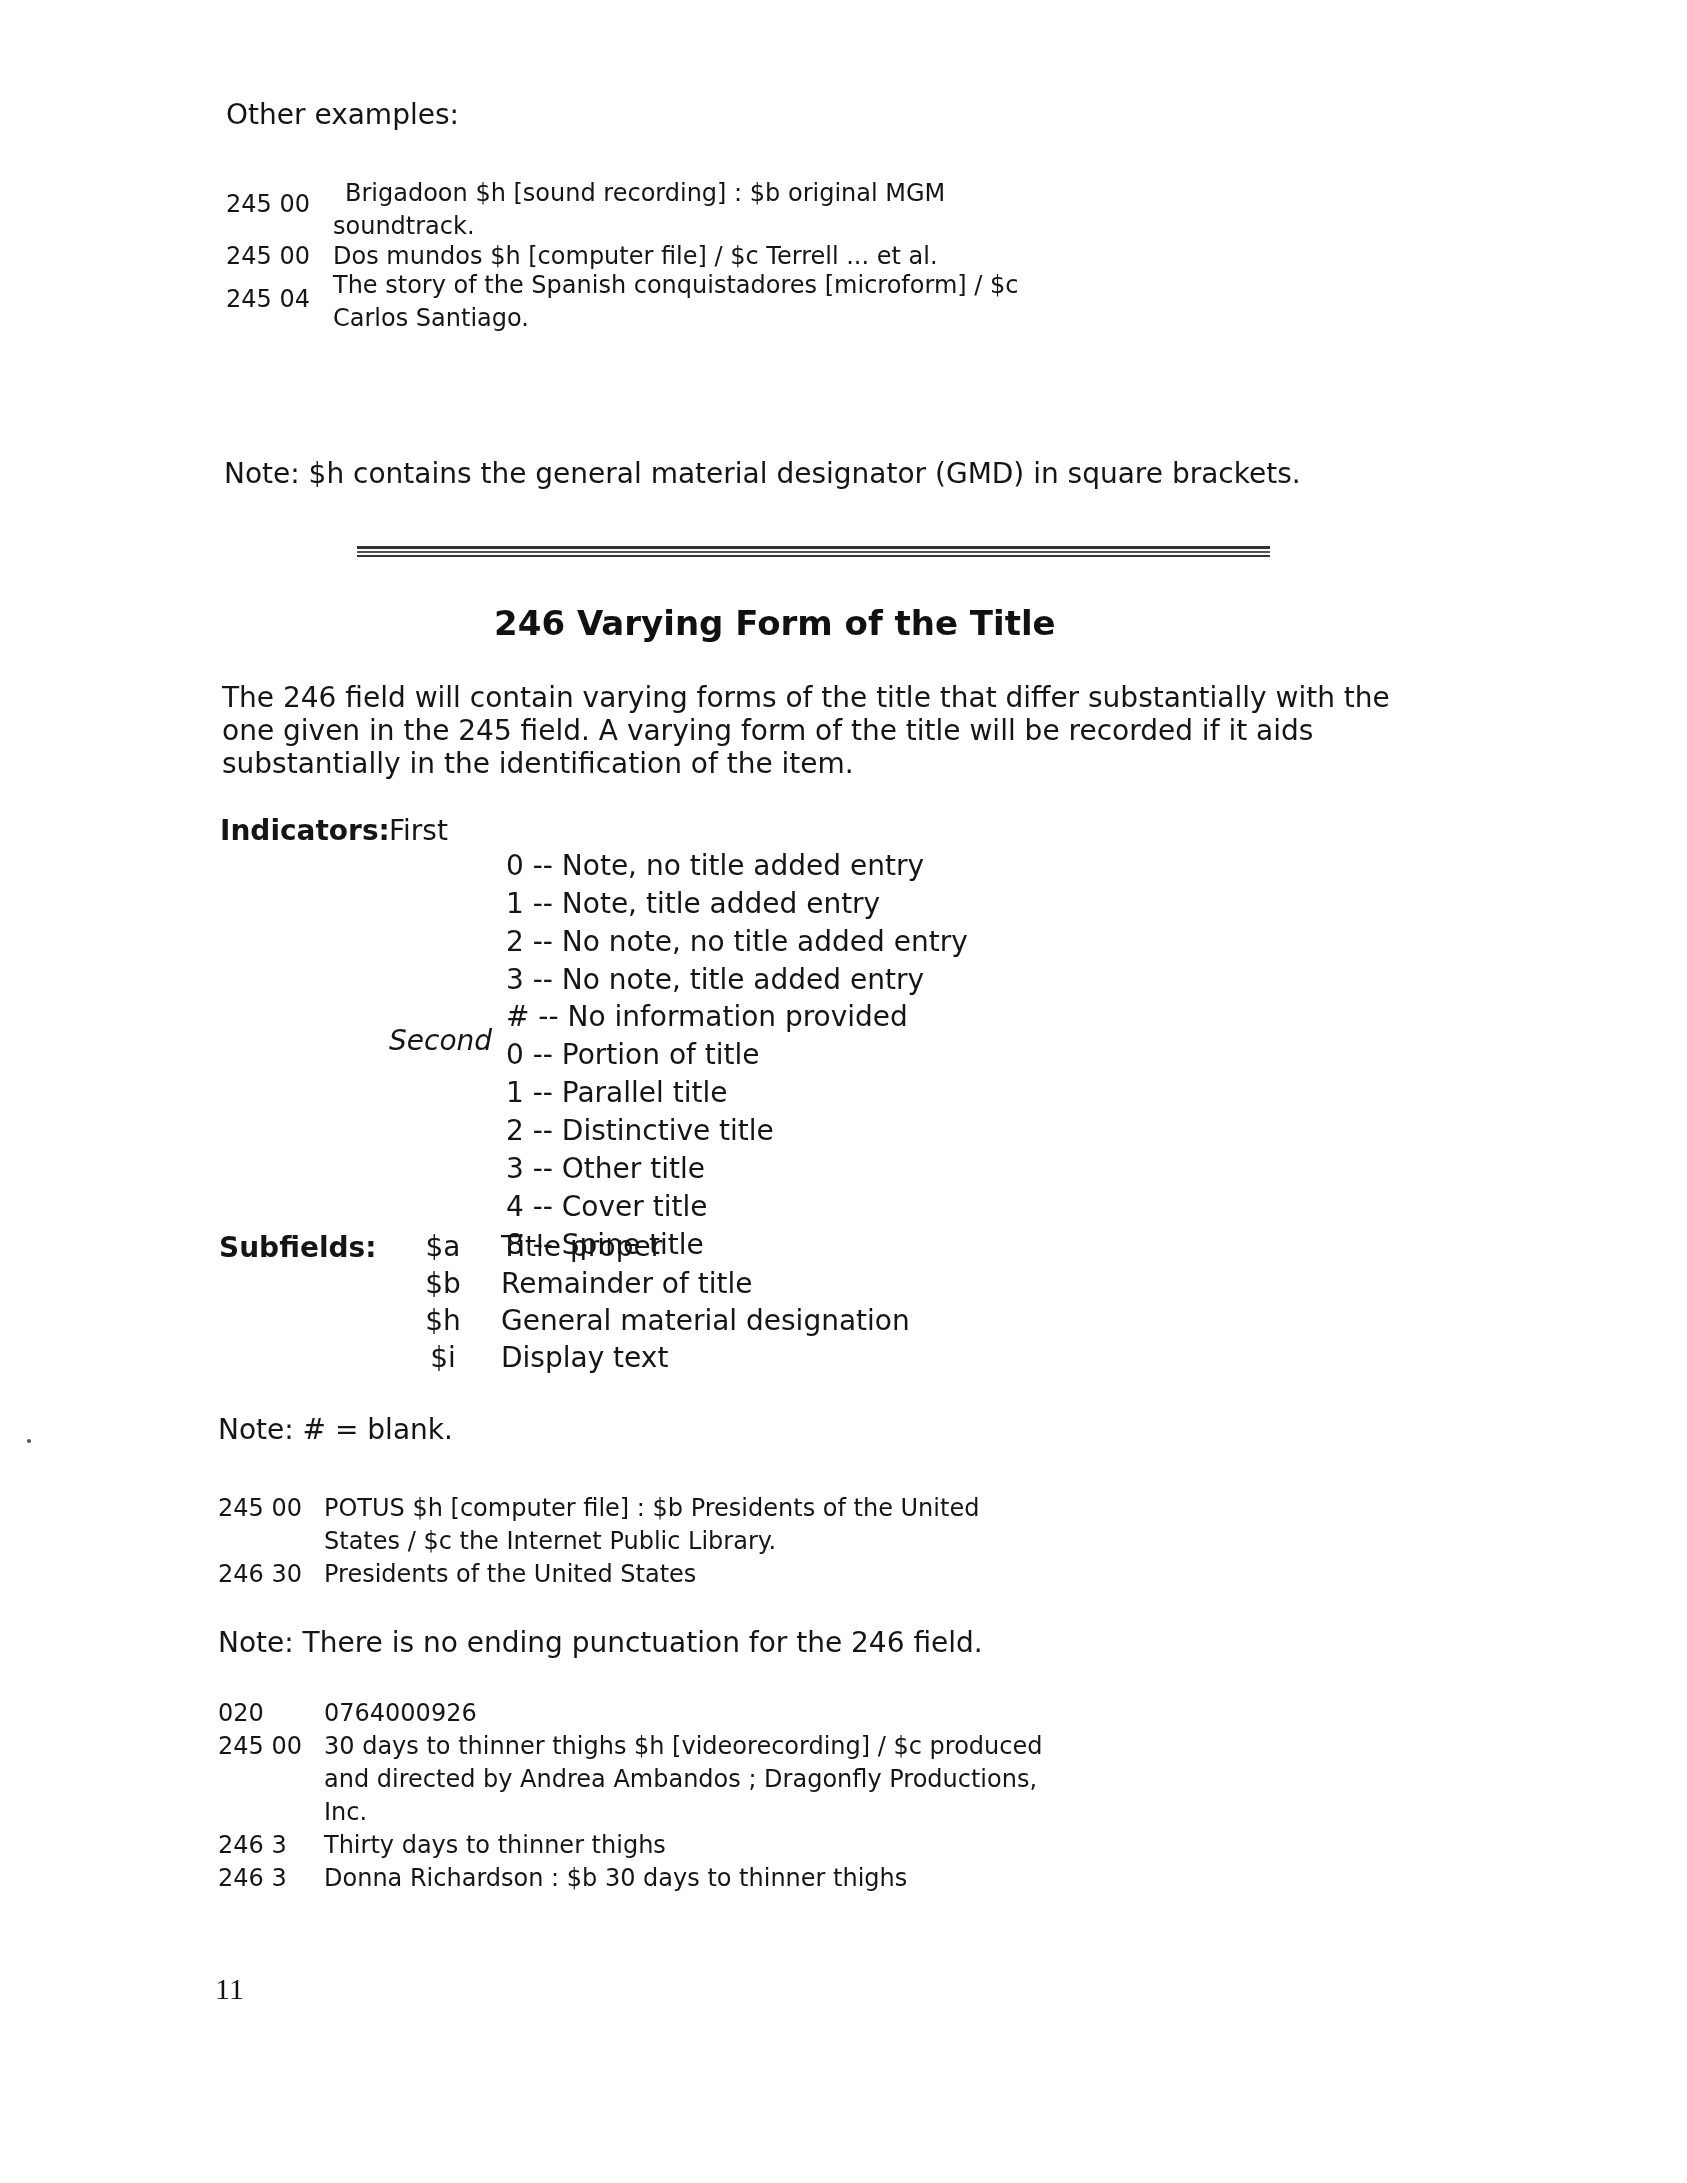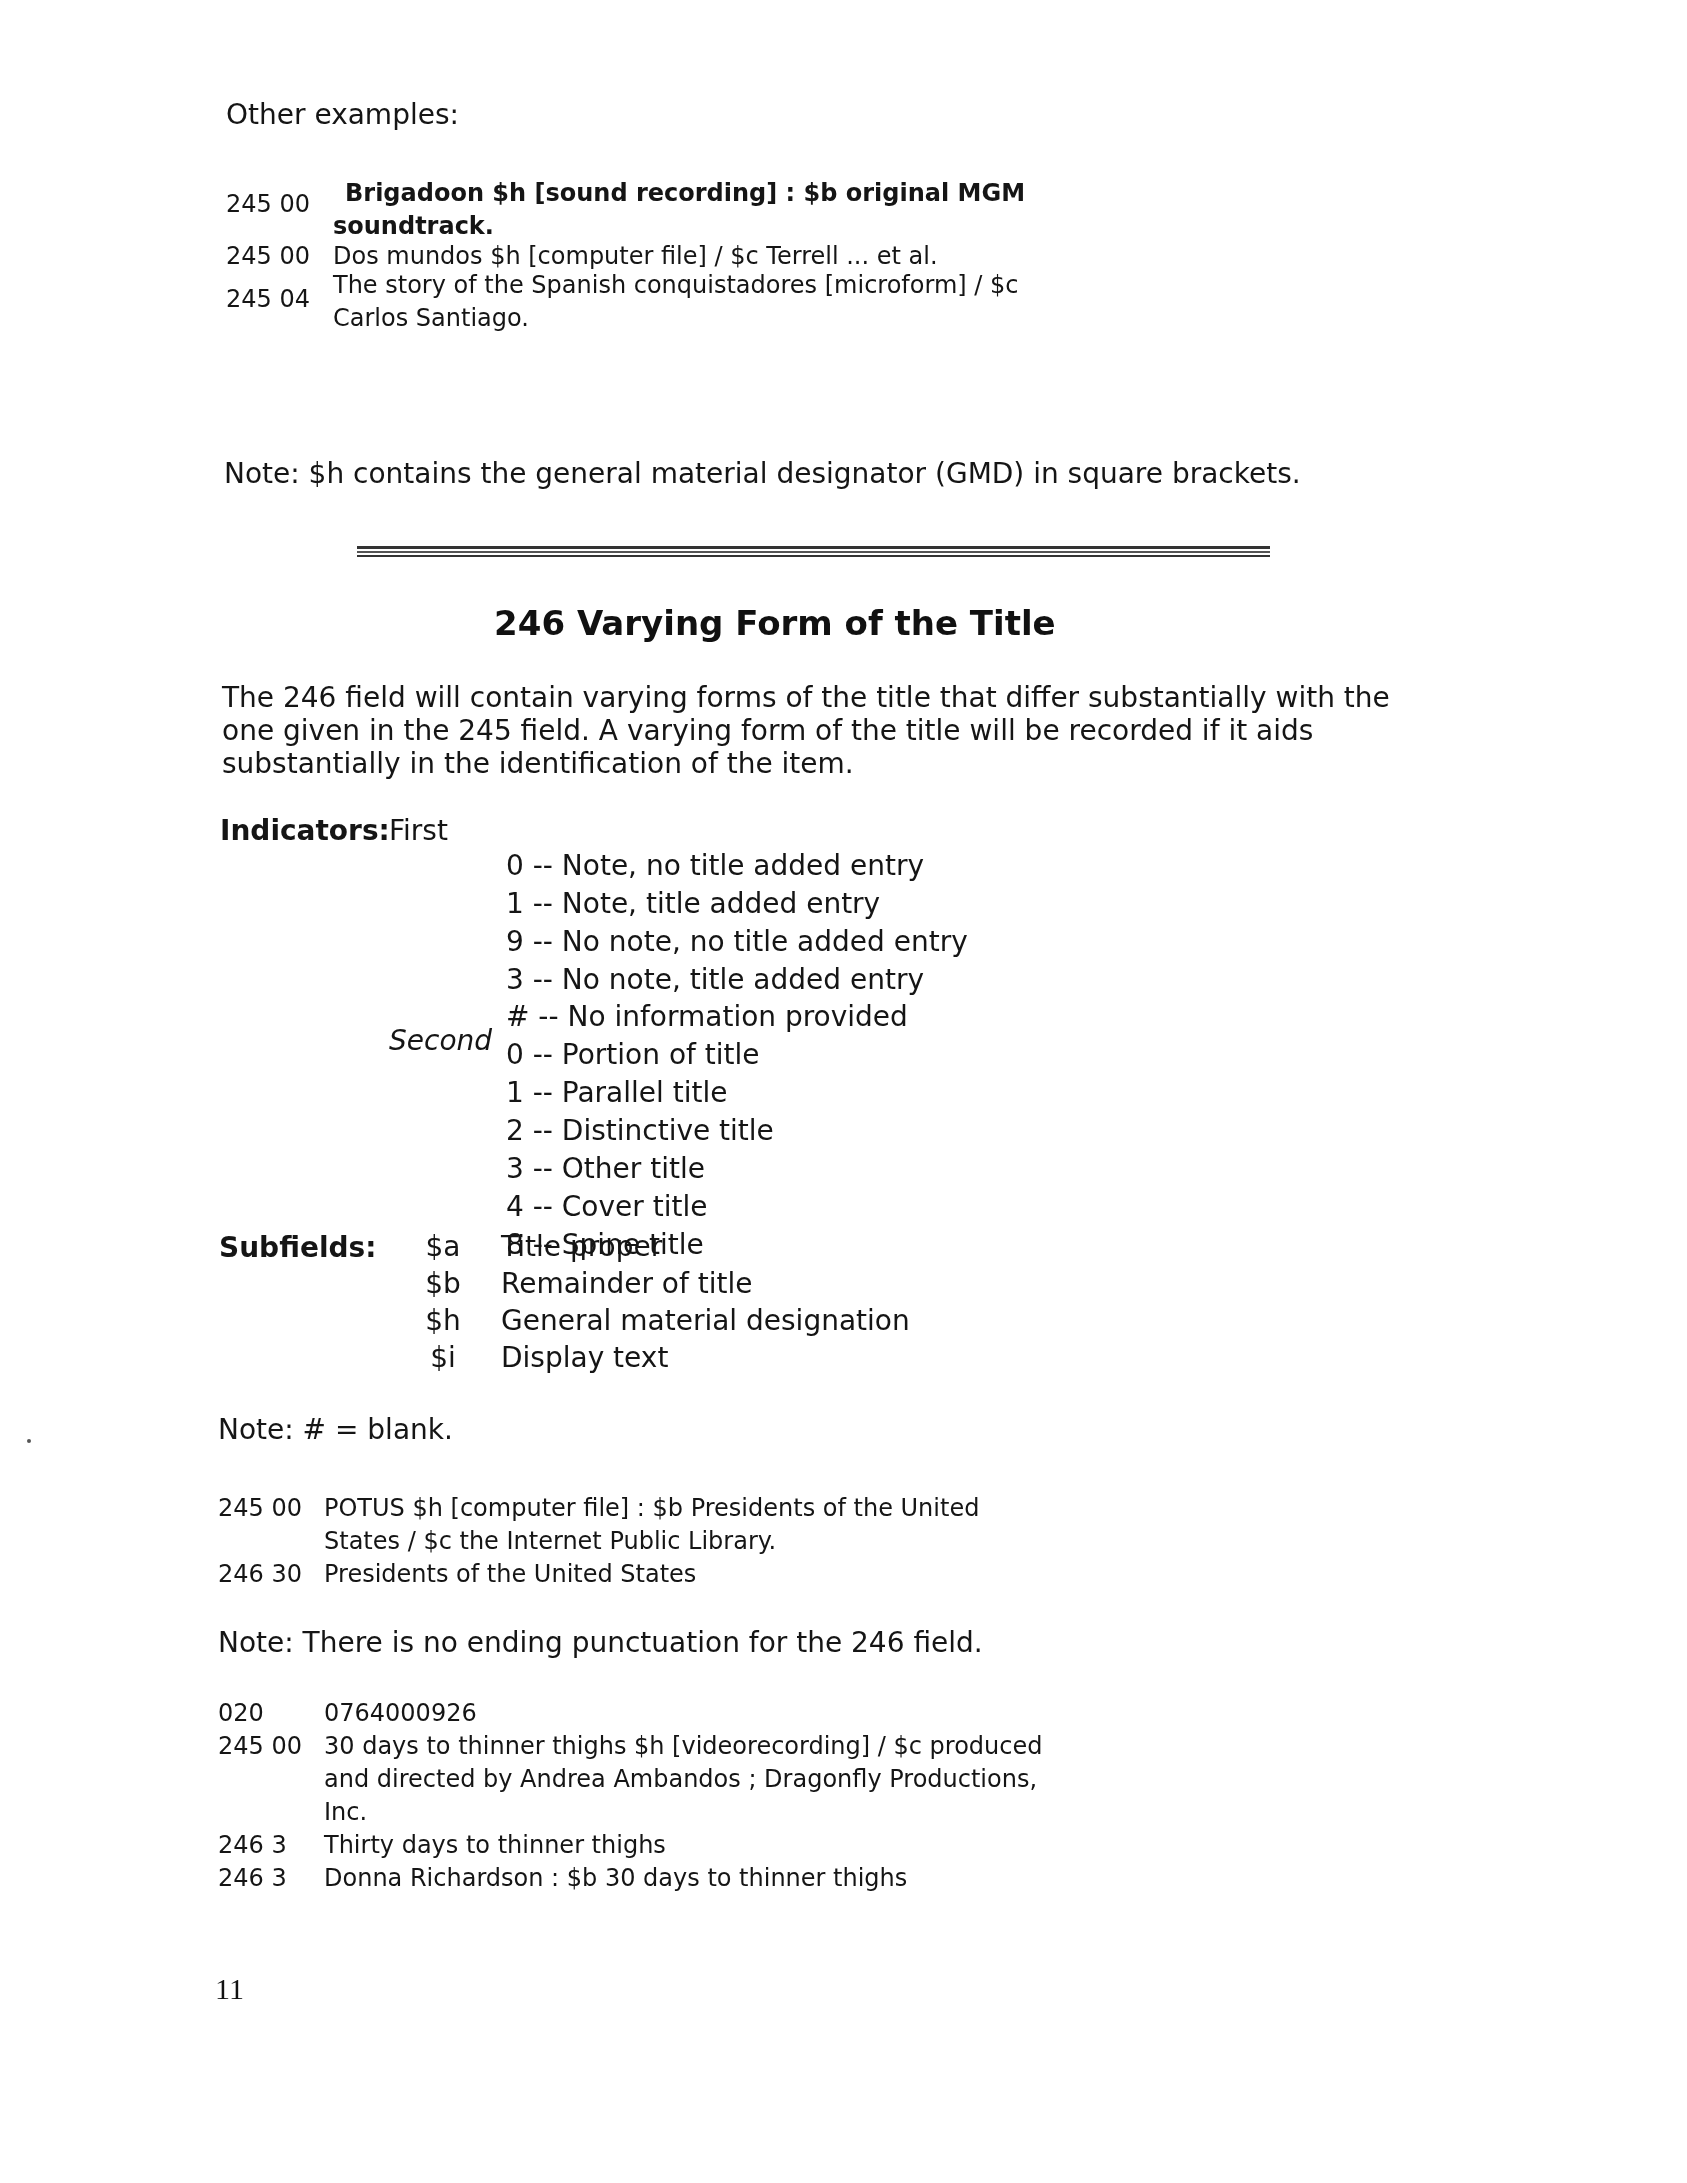--- a/index.html
+++ b/index.html
@@ -129,21 +129,21 @@
 </head>
 <body>
 
 <div class="page">
 
   <div class="txt" style="left:226px; top:98px;">Other examples:</div>
 
   <div class="rec" style="left:226px; top:177px; width:992px;">
     <div class="row" style="padding-left:107px; margin-bottom:0;">
       <span class="tag" style="top:10.6px;">245 00</span>
-      <span class="val" style="text-indent:12px;font-weight:bold;">Brigadoon $h [sound recording] : $b original MGM
+      <span class="val" style="text-indent:12px;">Brigadoon $h [sound recording] : $b original MGM
 soundtrack.</span>
     </div>
     <div class="row" style="padding-left:107px; margin-top:-2.6px;">
       <span class="tag">245 00</span>
       <span class="val">Dos mundos $h [computer file] / $c Terrell ... et al.</span>
     </div>
     <div class="row" style="padding-left:107px; margin-top:-4px;">
       <span class="tag" style="top:13.2px;">245 04</span>
       <span class="val">The story of the Spanish conquistadores [microform] / $c
 Carlos Santiago.</span>
@@ -163,21 +163,21 @@
   </div>
 
   <div class="para">The 246 field will contain varying forms of the title that differ substantially with the one given in the 245 field.  A varying form of the title will be recorded if it aids substantially in the identification of the item.</div>
 
   <div class="txt bold" style="left:220px; top:814px;">Indicators:</div>
   <div class="txt" style="left:389px; top:814px;">First</div>
 
   <div class="ind-list" style="top:816px;">
     <div class="item">0 -- Note, no title added entry</div>
     <div class="item">1 -- Note, title added entry</div>
-    <div class="item">9 -- No note, no title added entry</div>
+    <div class="item">2 -- No note, no title added entry</div>
     <div class="item">3 -- No note, title added entry</div>
   </div>
 
   <div class="txt" style="left:389px; top:1024px;font-style:italic;">Second</div>
 
   <div class="ind-list" style="top:967px;">
     <div class="item"># -- No information provided</div>
     <div class="item">0 -- Portion of title</div>
     <div class="item">1 -- Parallel title</div>
     <div class="item">2 -- Distinctive title</div>

